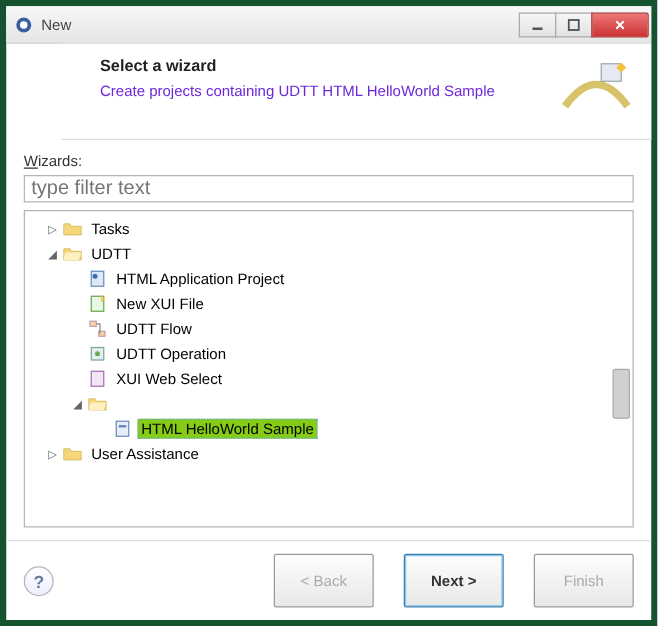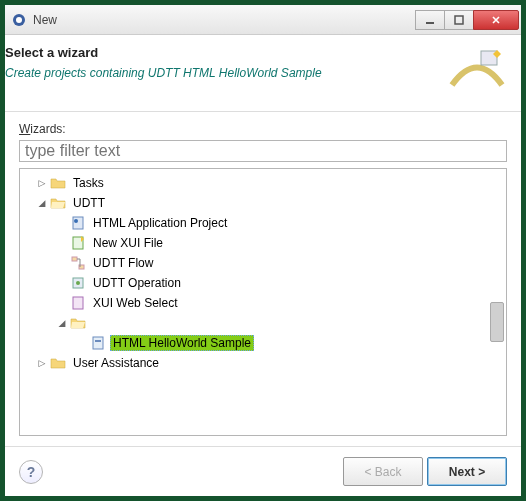--- a/index.html
+++ b/index.html
@@ -6,23 +6,23 @@
 body { font-family: "Segoe UI", Tahoma, sans-serif; font-size: 12px; background: #f0f0f0; width: 526px; height: 501px; overflow: hidden; }
 .window { width: 526px; height: 501px; background: #fff; border: 5px solid #14532d; display: flex; flex-direction: column; }
 .titlebar { height: 30px; background: linear-gradient(#f8f8f8, #e5e5e5); border-bottom: 1px solid #ccc; display: flex; align-items: center; padding: 0 2px 0 6px; }
 .titlebar .app-icon { width: 16px; height: 16px; margin-right: 6px; }
 .titlebar .title { flex: 1; color: #444; font-size: 12px; }
 .winbtns { display: flex; gap: 0; }
 .winbtn { width: 30px; height: 20px; border: 1px solid #aaa; background: linear-gradient(#f6f6f6,#e2e2e2); display: flex; align-items: center; justify-content: center; margin-left: -1px; }
 .winbtn.close { background: linear-gradient(#e77,#c33); border-color: #a33; color: #fff; width: 46px; border-top-right-radius: 2px; border-bottom-right-radius: 2px; }
 .winbtn svg { width: 10px; height: 10px; }
 
-.header-area { padding: 10px 14px 14px 0; display: flex; justify-content: space-between; align-items: flex-start; background: #fff; border-bottom: 1px solid #ddd; }
+.header-area { padding: 10px 14px 14px 31px; display: flex; justify-content: space-between; align-items: flex-start; background: #fff; border-bottom: 1px solid #ddd; margin-left: 44px; }
 .header-text h1 { font-size: 13px; font-weight: bold; color: #222; margin-bottom: 6px; }
-.header-text p { font-size: 12px; color: #0f766e; font-style: italic; }
+.header-text p { font-size: 12px; color: #6d28d9; }
 .header-icon { width: 60px; height: 52px; }
 
 .body-area { flex: 1; padding: 10px 14px; display: flex; flex-direction: column; }
 .label { color: #333; margin-bottom: 4px; text-decoration: underline; text-decoration-color: transparent; }
 .label .mn { text-decoration: underline; }
 .filter { width: 100%; border: 1px solid #b5b5b5; padding: 3px 5px; font-size: 16px; color: #888; margin-bottom: 6px; height: 22px; }
 .tree-wrap { flex: 1; border: 1px solid #b5b5b5; background: #fff; overflow-y: auto; position: relative; padding: 4px 0; }
 .row { display: flex; align-items: center; height: 20px; padding-left: 6px; }
 .twisty { width: 12px; display: inline-flex; justify-content: center; color: #666; font-size: 9px; cursor: pointer; }
 .twisty.empty { visibility: hidden; }
@@ -31,21 +31,21 @@
 .row.selected .lbl { background: #84cc16; border: 1px dotted #6aa7de; padding: 0 2px; }
 .depth1 { padding-left: 16px; }
 .depth2 { padding-left: 36px; }
 .depth3 { padding-left: 56px; }
 
 .scrollbar-indicator { position: absolute; right: 2px; top: 50%; width: 14px; height: 40px; background: #d0d0d0; border: 1px solid #aaa; border-radius: 2px; }
 
 .button-bar { border-top: 1px solid #ddd; padding: 10px 14px; display: flex; align-items: center; }
 .help-icon { width: 24px; height: 24px; border: 1px solid #b5b5b5; border-radius: 12px; display: flex; align-items: center; justify-content: center; color: #6a7a9a; font-weight: bold; font-size: 14px; background: linear-gradient(#fff,#eef); }
 .spacer { flex: 1; }
-.btn { min-width: 80px; height: 29px; margin-left: 4px; border: 1px solid #999; background: linear-gradient(#fdfdfd,#e8e8e8); font-size: 12px; color: #333; border-radius: 2px; padding: 0 10px; }
+.btn { min-width: 80px; height: 43px; margin-left: 24px; border: 1px solid #999; background: linear-gradient(#fdfdfd,#e8e8e8); font-size: 12px; color: #333; border-radius: 2px; padding: 0 10px; }
 .btn:disabled { color: #aaa; }
 .btn.default { border: 1px solid #3c7fb1; box-shadow: 0 0 0 1px #8fc7ec inset; font-weight: bold; }
 
 
 .folder-icon { fill: #f6d67a; stroke: #c9a63a; stroke-width: 0.5; }
 </style>
 </head>
 <body>
 
 <div class="window">
@@ -176,15 +176,16 @@
       </div>
       <div class="scrollbar-indicator"></div>
     </div>
   </div>
 
   <div class="button-bar">
     <div class="help-icon">?</div>
     <div class="spacer"></div>
     <button class="btn" disabled="">&lt; Back</button>
     <button class="btn default">Next &gt;</button>
+    <button class="btn" disabled="">Finish</button>
   </div>
 
 </div>
 
 </body></html>

